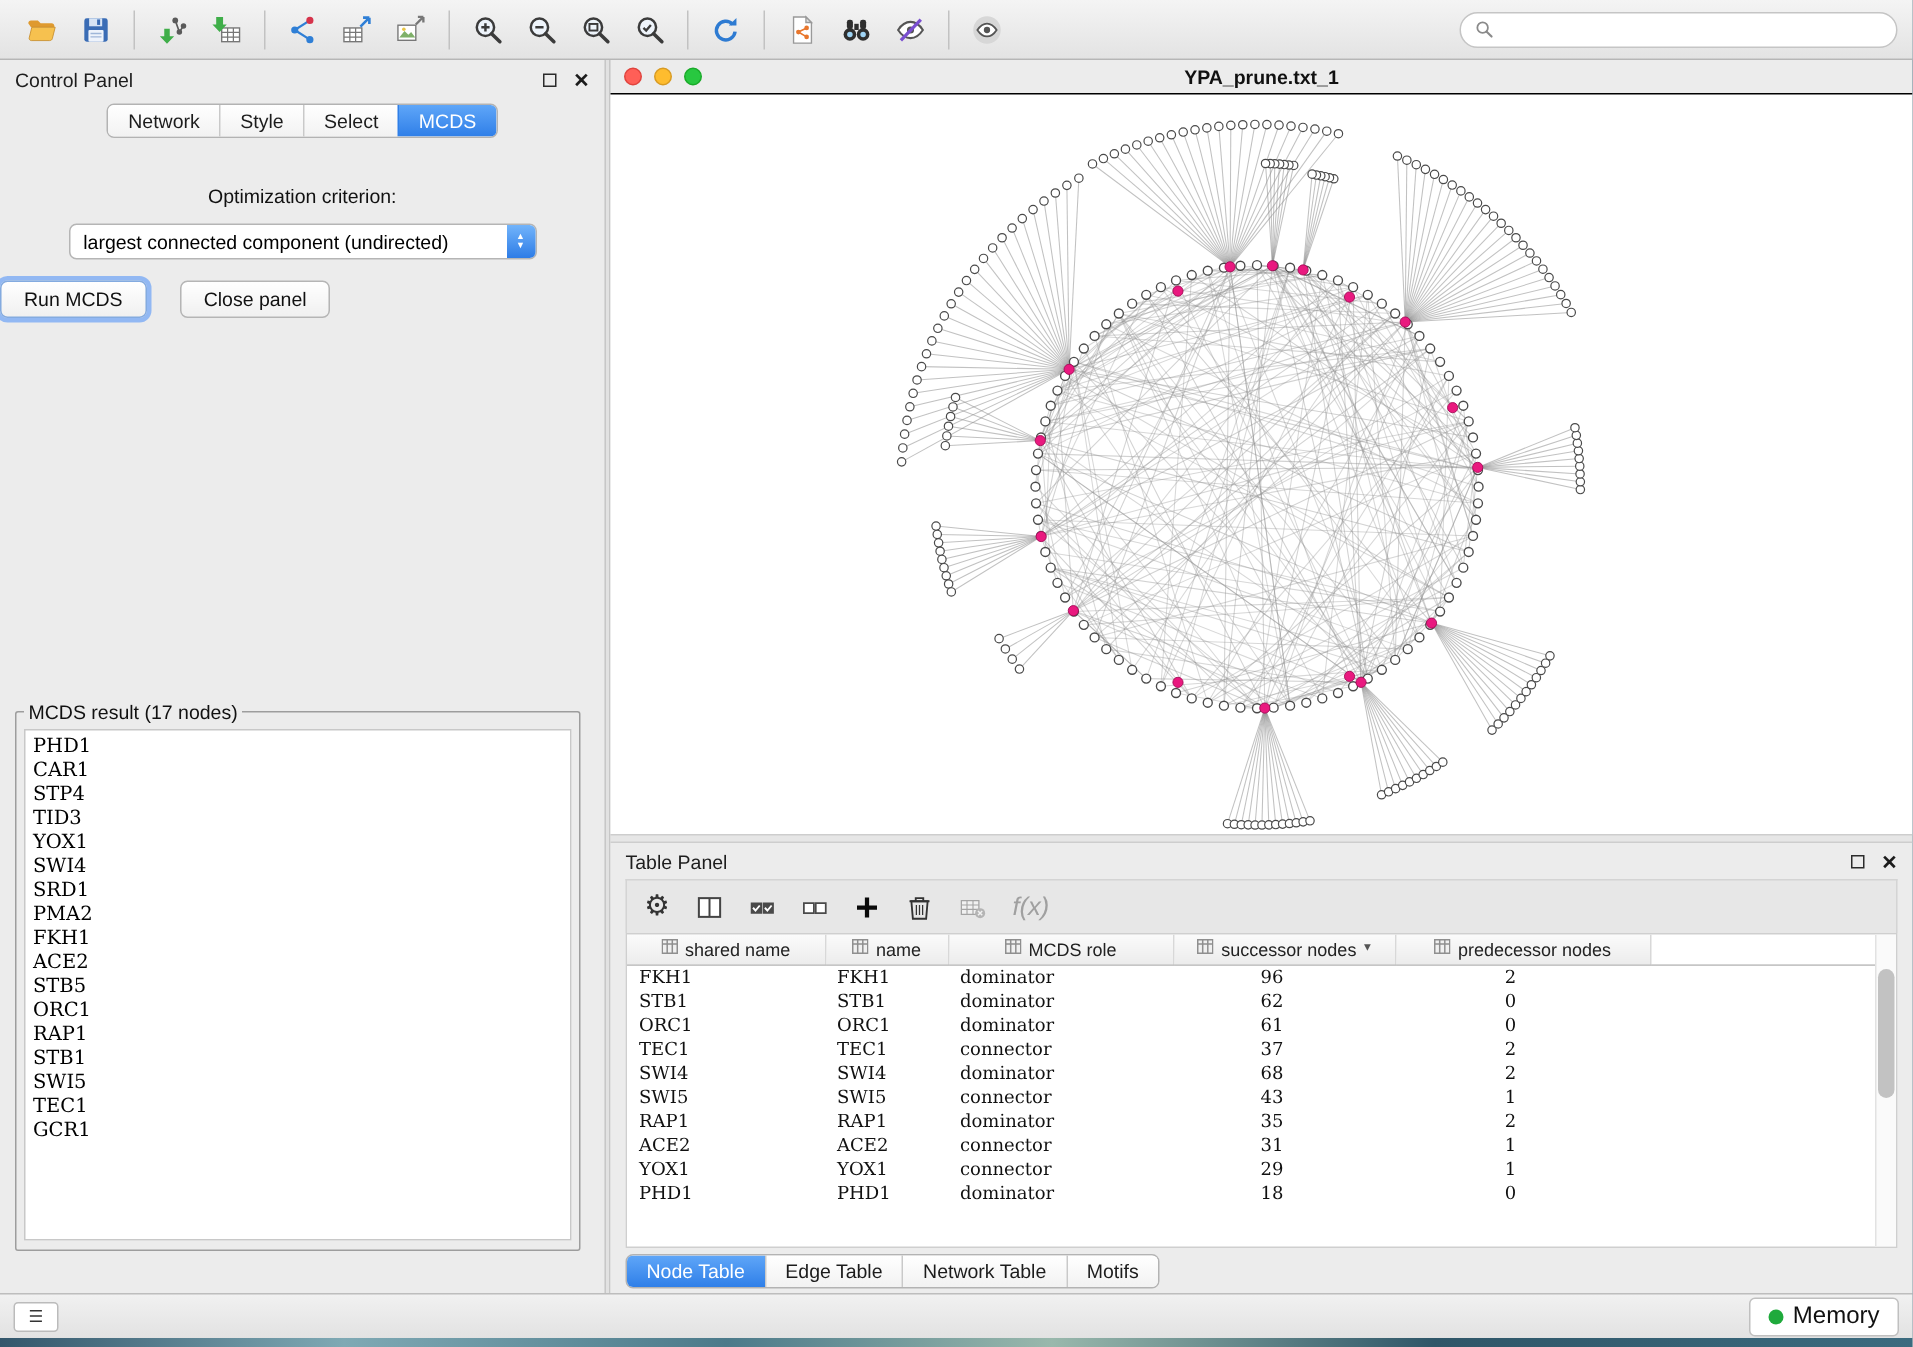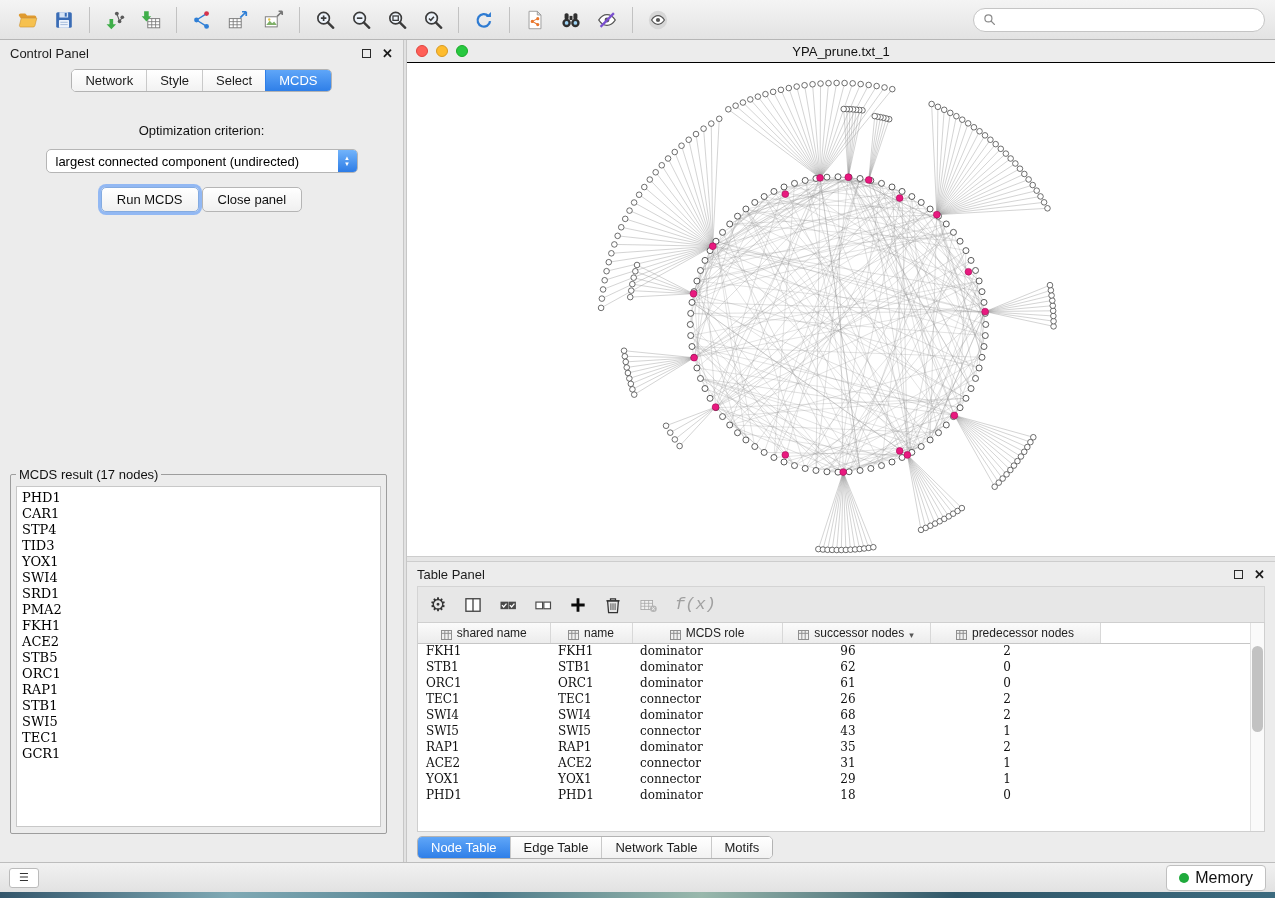--- a/index.html
+++ b/index.html
@@ -33,62 +33,62 @@
   .seg-item:first-child { border-left:none; }
   .seg-item.active { background:linear-gradient(#5fa6f8,#2f7fe8); color:#fff; border-left-color:#2f7fe8; }
   .tab-content { height:366px; flex:none; }
   .opt-label { text-align:center; margin-top:24px; font-size:13px; color:#111; }
   .dropdown { margin:11px auto 0; width:312px; height:24px; background:#fff; border:1px solid #b5b5b5;
               border-radius:5px; display:flex; align-items:center; padding-left:9px; font-size:13px; cursor:pointer; }
   .dd-value { flex:1; white-space:nowrap; overflow:hidden; }
   .stepper { width:19px; height:22px; margin-right:0; border-radius:0 4px 4px 0; flex:none;
              background:linear-gradient(#72b4fb,#2d7ce6); color:#fff; display:flex; flex-direction:column;
              align-items:center; justify-content:center; font-size:6px; line-height:6px; }
-  .btn-row { display:flex; justify-content:center; gap:3px; margin-top:14px; }
+  .btn-row { display:flex; gap:22px; margin-top:14px; }
   .btn { font:inherit; font-size:13px; padding:4px 15px; background:linear-gradient(#ffffff,#f0f0f0);
          border:1px solid #b5b5b5; border-radius:5px; cursor:pointer; color:#111; }
   .btn.focus-ring { box-shadow:0 0 0 3px rgba(72,142,250,0.55); border-color:#84abe0; }
   fieldset.result { flex:1; min-height:0; margin:2px 16px 28px 10px; border:1px solid #9d9d9d; border-radius:2px;
                     padding:4px 5px 6px; display:flex; }
   fieldset.result legend { font-size:13px; padding:0 3px; color:#111; }
   .result-list { flex:1; background:#fff; border:1px solid #c8c8c8; overflow:hidden;
                  font-family:"DejaVu Serif",serif; font-size:13px; padding:3px 5px; }
   .list-item { height:16px; line-height:16px; white-space:nowrap; cursor:default; }
 
   .vsplit { width:4px; flex:none; background:#e2e2e2; border-left:1px solid #c7c7c7; border-right:1px solid #c7c7c7; cursor:col-resize; }
 
   
   .right { flex:1; min-width:0; display:flex; flex-direction:column; }
-  .net-titlebar { height:22px; flex:none; position:relative; display:flex; align-items:center; }
+  .net-titlebar { height:22px; flex:none; position:relative; display:flex; align-items:center;font-weight:bold; }
   .lights { display:flex; gap:8px; padding-left:9px; z-index:2; }
   .light { width:12px; height:12px; border-radius:50%; cursor:pointer; }
   .light.red { background:#ff5f57; border:1px solid #e0443e; }
   .light.yellow { background:#febc2e; border:1px solid #d89b23; }
   .light.green { background:#28c840; border:1px solid #1aab29; }
   .net-title { position:absolute; left:0; right:0; text-align:center; font-size:13px; color:#111; }
   .net-canvas { height:494px; flex:none; background:#fff; border-top:1px solid #000; position:relative; }
   .net-canvas svg { position:absolute; inset:0; width:100%; height:100%; }
   .hsplit { height:6px; flex:none; background:#e6e6e6; border-top:1px solid #cdcdcd; border-bottom:1px solid #cdcdcd; cursor:row-resize; }
 
   
   .table-panel { flex:1; min-height:0; display:flex; flex-direction:column; background:#ececec; padding:0 10px; }
   .tp-header { height:24px; flex:none; display:flex; align-items:center; font-size:13px; color:#1d1d1d; }
   .tp-toolbar { height:36px; flex:none; display:flex; align-items:center; gap:3px; padding:0 4px;
                 background:#e7e7e7; border:1px solid #d4d4d4; border-bottom:none; }
   .tp-btn { width:32px; height:28px; border:none; background:none; display:flex; align-items:center; justify-content:center; cursor:pointer; }
   .tp-btn svg { width:20px; height:20px; }
   .gear-glyph { font-size:19px; color:#333; line-height:1; }
-  .fx-label { font-family:Liberation Mono, monospace; font-style:italic; font-size:17px; color:#a0a0a0; padding:0 8px; cursor:pointer; }
+  .fx-label { font-family:Liberation Sans, sans-serif; font-style:italic; font-size:17px; color:#a0a0a0; padding:0 8px; cursor:pointer; }
   .table-wrap { flex:1; min-height:0; display:flex; background:#fff; border:1px solid #cfcfcf; overflow:hidden; }
   table.node-table { border-collapse:collapse; table-layout:fixed; flex:1; align-self:flex-start; width:calc(100% - 14px); }
   .node-table th { height:20px; font-size:12px; font-weight:normal; color:#222;
                    background:linear-gradient(#fbfbfb,#ececec); border-right:1px solid #d8d8d8; border-bottom:1px solid #c6c6c6;
                    white-space:nowrap; overflow:hidden; cursor:pointer; }
   .node-table th.filler { background:#fff; border-right:none; cursor:default; }
-  .th-inner { display:flex; align-items:flex-end; justify-content:center; gap:5px; padding:0 4px; }
+  .th-inner { display:flex; align-items:flex-start; justify-content:center; gap:5px; padding:0 4px; }
   .th-caret { font-size:9px; color:#555; }
   .node-table td { height:16px; font-family:"DejaVu Serif",serif; font-size:12px; color:#111;
                    padding:0 8px; white-space:nowrap; overflow:hidden; cursor:default; }
   .node-table td.num { text-align:center; padding-right:24px; }
   .vscroll { width:14px; flex:none; background:#fafafa; border-left:1px solid #e2e2e2; position:relative; }
   .vscroll .thumb { position:absolute; top:23px; left:1px; width:11px; height:86px; background:#c2c2c2; border-radius:6px; cursor:pointer; }
   .tp-tabs { height:30px; flex:none; display:flex; align-items:center; justify-content:flex-start; }
 
   
   .statusbar { height:30px; flex:none; display:flex; align-items:center; padding:0 9px;
@@ -1125,21 +1125,21 @@
                   <td>ORC1</td>
                   <td>dominator</td>
                   <td class="num">61</td>
                   <td class="num">0</td>
                   <td></td>
                 </tr>
                 <tr>
                   <td>TEC1</td>
                   <td>TEC1</td>
                   <td>connector</td>
-                  <td class="num">26</td>
+                  <td class="num">37</td>
                   <td class="num">2</td>
                   <td></td>
                 </tr>
                 <tr>
                   <td>SWI4</td>
                   <td>SWI4</td>
                   <td>dominator</td>
                   <td class="num">68</td>
                   <td class="num">2</td>
                   <td></td>

